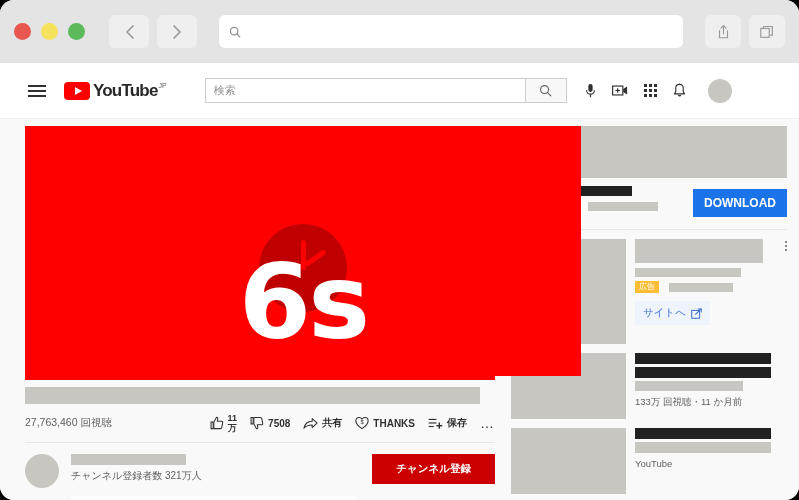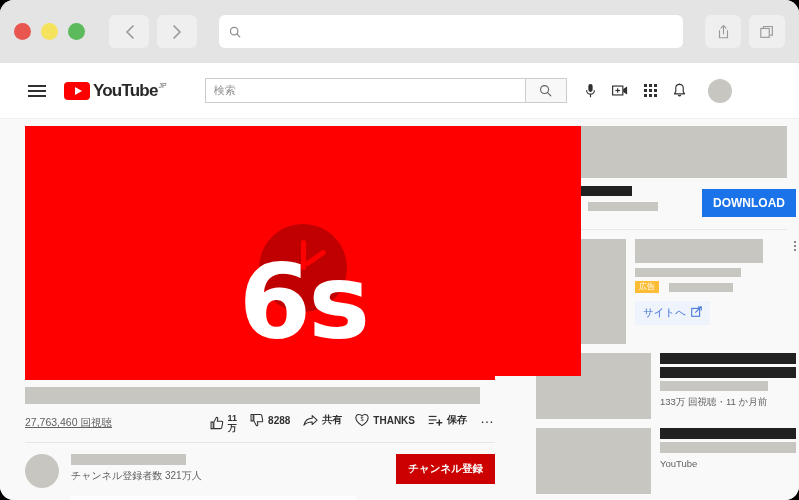--- a/index.html
+++ b/index.html
@@ -130,43 +130,43 @@
 
   .progress-bar { width: 470px; height: 4px; background: #ff0000; }
 
   .title-redact { width: 455px; height: 17px; background: #c8c6c0; margin-top: 7px; }
 
   
   .meta-row {
     display: flex; align-items: center;
     margin-top: 9px; width: 470px;
   }
-  .views { font-size: 10.5px; color: #606060; text-decoration: underline; }
-  .actions { display: flex; align-items: flex-start; margin-left: auto; gap: 13px; }
+  .views { font-size: 10.5px; color: #606060; }
+  .actions { display: flex; align-items: center; margin-left: auto; gap: 13px; }
   .act { display: flex; align-items: center; gap: 4px; cursor: pointer; }
   .act-label { font-size: 10px; color: #303030; font-weight: bold; }
   .like-count-stack {
     display: flex; flex-direction: column; align-items: center;
     font-size: 9px; font-weight: bold; color: #303030; line-height: 10px;
   }
   .dots-h { font-size: 14px; color: #303030; letter-spacing: 1px; line-height: 10px; }
 
   .divider { width: 470px; height: 1px; background: #e5e5e5; margin-top: 9px; }
 
   
   .channel-row { display: flex; align-items: flex-start; margin-top: 11px; width: 470px; }
   .ch-avatar { width: 34px; height: 34px; border-radius: 50%; background: #c8c6c0; flex: none; }
   .ch-info { margin-left: 12px; }
   .ch-name-redact { width: 115px; height: 11px; background: #c8c6c0; }
   .ch-subs { font-size: 10px; color: #606060; margin-top: 4px; }
   .subscribe-btn {
     margin-left: auto;
     background: #cc0000; color: #ffffff;
     font-size: 10.5px; font-weight: bold;
-    padding: 8px 12px;
+    padding: 8px 24px;
     border: none; cursor: pointer;
     font-family: "Liberation Sans", sans-serif;
   }
   .desc-redact { width: 285px; height: 22px; background: #ffffff; margin-top: 8px; margin-left: 46px; }
 
   
   .ad-banner { width: 276px; height: 52px; background: #c8c6c0; }
   .ad-row { display: flex; align-items: flex-start; margin-top: 8px; }
   .ad-thumb-sm { width: 34px; height: 34px; background: #c8c6c0; flex: none; }
   .ad-body { margin-left: 9px; flex: 1; }
@@ -179,26 +179,26 @@
   .badge-line { display: flex; align-items: center; gap: 10px; margin-top: 4px; }
 
   .sb-sep { width: 276px; height: 1px; background: #e8e8e8; margin-top: 9px; }
 
   .ad2 { display: flex; margin-top: 9px; }
   .ad2-thumb { width: 115px; height: 105px; background: #c8c6c0; flex: none; }
   .ad2-body { margin-left: 9px; flex: 1; position: relative; }
   .dots-v { position: absolute; right: 0; top: 2px; display: flex; flex-direction: column; gap: 2px; cursor: pointer; }
   .dots-v i { width: 2px; height: 2px; background: #606060; border-radius: 50%; display: block; }
   .site-link {
-    display: inline-flex; gap: 5px;
+    display: inline-flex; align-items: center; gap: 5px;
     background: #eef3fc; color: #3b6fd4; font-size: 10.5px;
     padding: 5px 8px; margin-top: 8px; cursor: pointer;
   }
 
-  .sb-item { display: flex; margin-top: 9px; margin-left: 25px; }
+  .sb-item { display: flex; margin-top: 9px; }
   .sb-thumb { width: 115px; height: 66px; background: #c8c6c0; flex: none; }
   .sb-body { margin-left: 9px; flex: 1; }
   .sb-meta { font-size: 9.5px; color: #606060; margin-top: 5px; }
 </style>
 </head>
 <body>
 
 <div id="app">
 
   <div class="browser-chrome">
@@ -334,21 +334,21 @@
               <span>11</span>
               <span>万</span>
             </span>
           </div>
 
           <div class="act">
             <svg width="14" height="14" viewBox="0 0 16 16">
               <path d="M1.2 1.6 L3.6 1.6 L3.6 9 L1.2 9 Z" fill="none" stroke="#303030" stroke-width="1.2"></path>
               <path d="M4.4 9 L7.4 14.6 C8.6 14.6 9.1 13.8 8.9 12.8 L8.3 10 L13.4 10 C14.2 10 14.7 9.3 14.5 8.5 L13.4 2.8 C13.3 2.1 12.8 1.6 12 1.6 L4.4 1.6 Z" fill="none" stroke="#303030" stroke-width="1.2" stroke-linejoin="round"></path>
             </svg>
-            <span class="act-label">8288</span>
+            <span class="act-label">7508</span>
           </div>
 
           <div class="act">
             <svg width="15" height="13" viewBox="0 0 17 14">
               <path d="M1 12.4 C2.2 6.6 5.6 4.4 10.4 4.4 L10.4 1.4 L16 6.6 L10.4 11.6 L10.4 8.6 C6.4 8.6 3.2 9.6 1 12.4 Z" fill="none" stroke="#303030" stroke-width="1.2" stroke-linejoin="round"></path>
             </svg>
             <span class="act-label">共有</span>
           </div>
 
           <div class="act">

